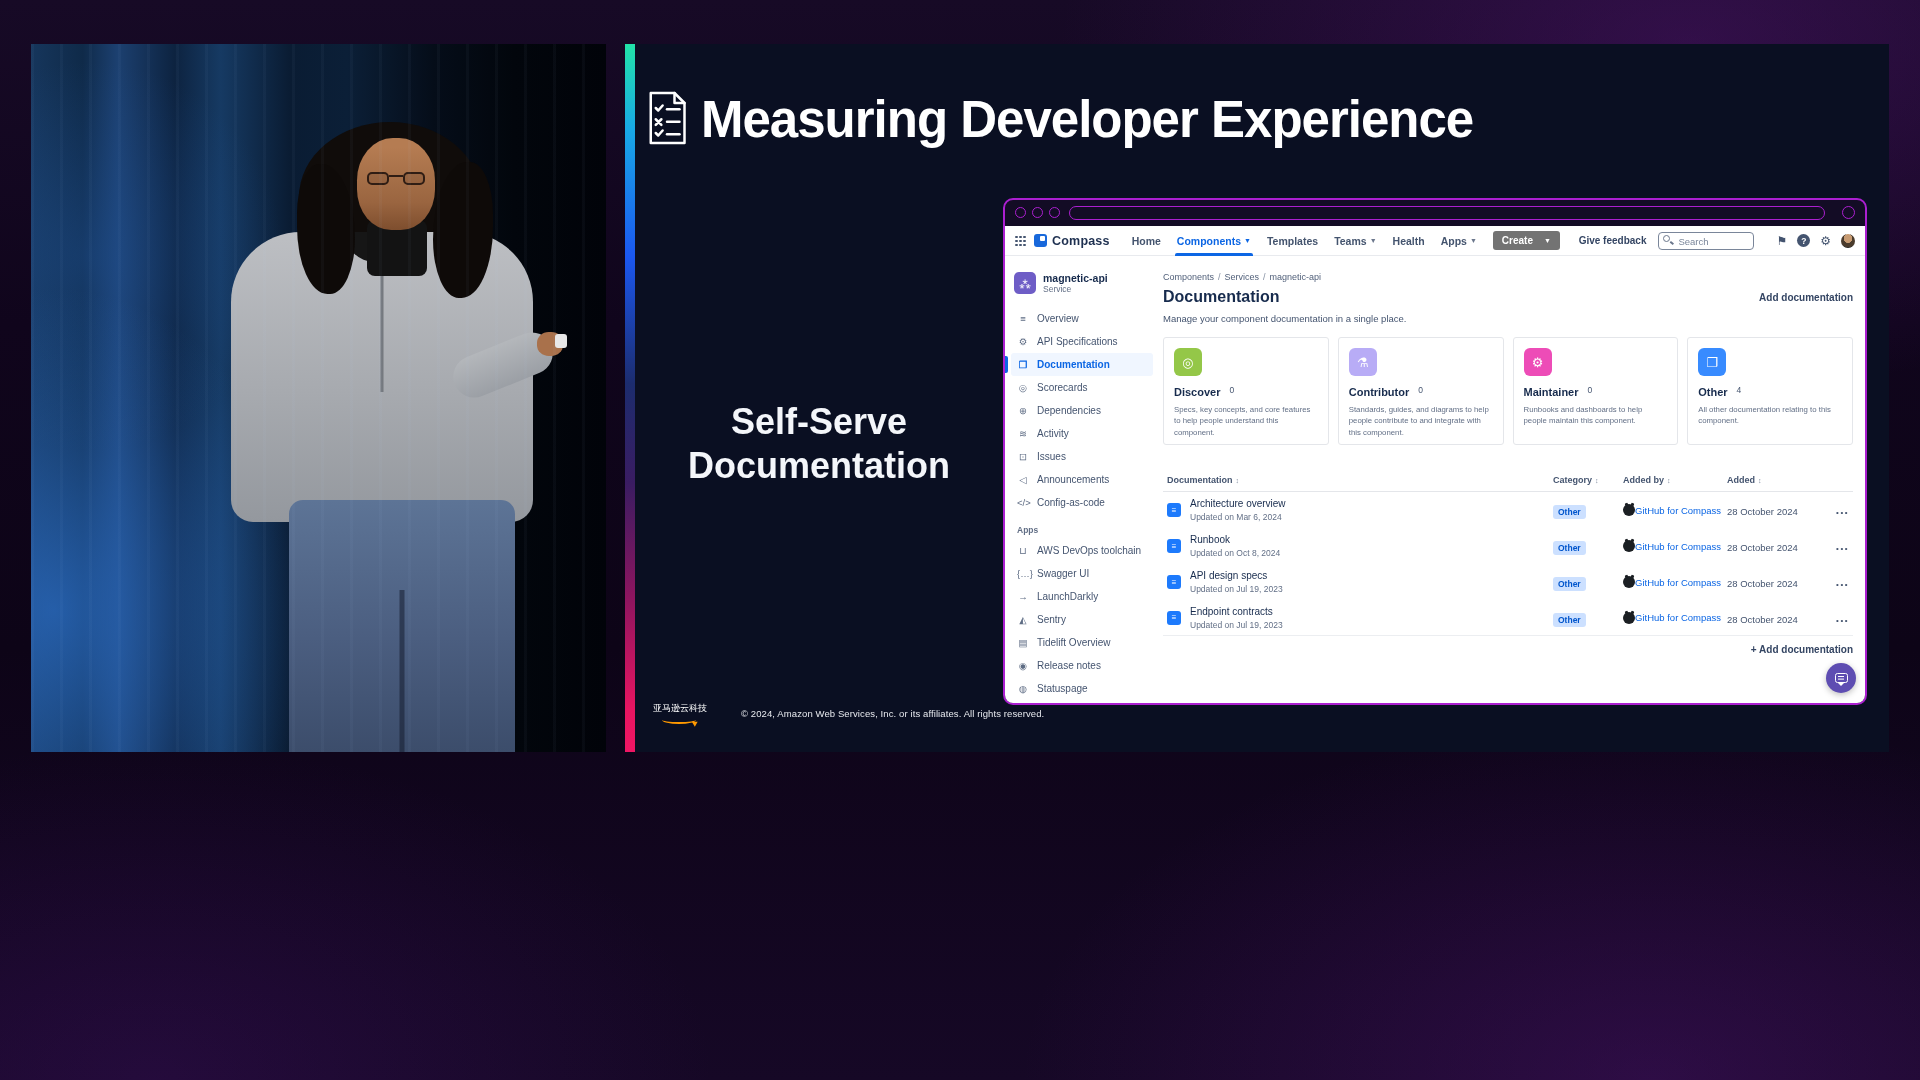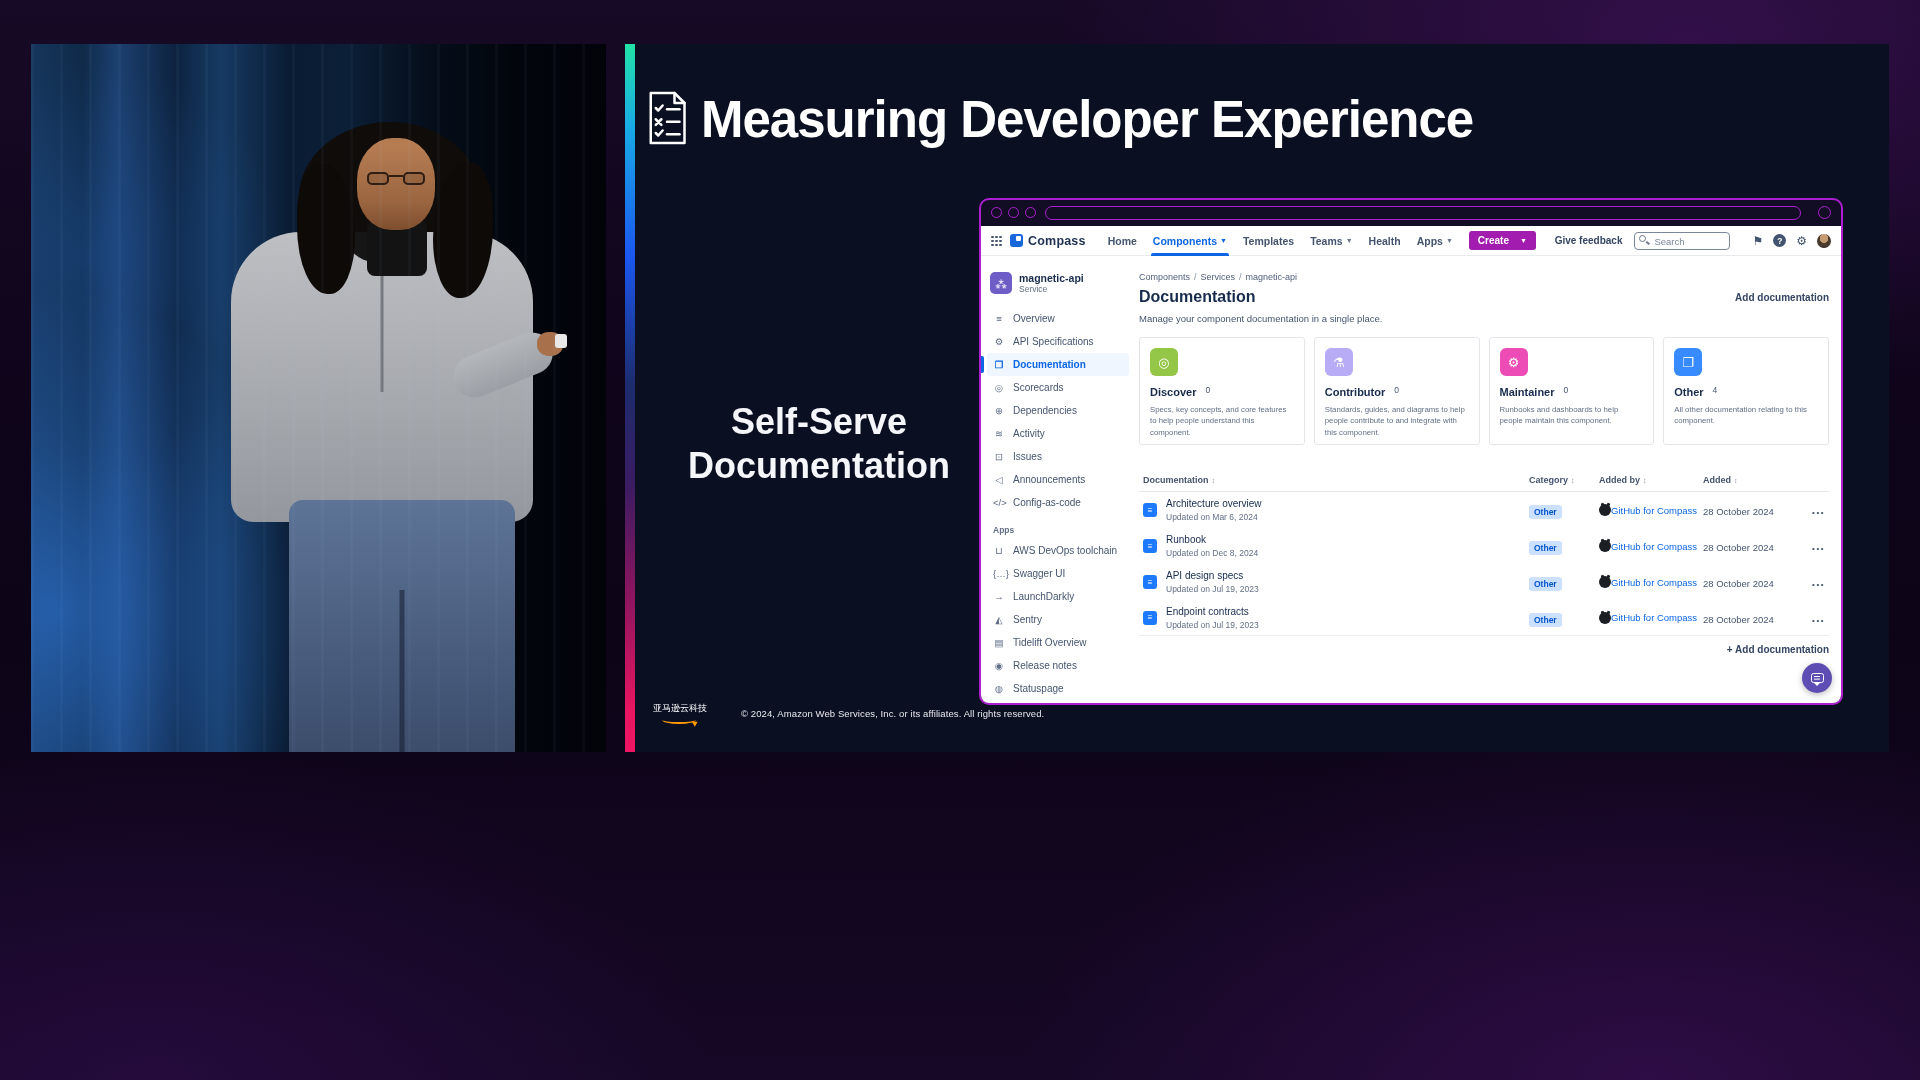--- a/index.html
+++ b/index.html
@@ -51,21 +51,21 @@
   .heading2 { position:absolute; left:0; top:356px; width:368px; text-align:center;
     color:#f4f6fa; font-size:36px; font-weight:600; line-height:44px; }
   .slide-footer { position:absolute; left:18px; top:658px; display:flex; align-items:center; gap:36px; }
   .aws-logo { width:52px; text-align:center; }
   .aws-logo .cjk { color:#fff; font-size:9px; letter-spacing:0; white-space:nowrap; }
   .aws-smile { margin:1px auto 0; width:34px; height:8px; border-bottom:2.5px solid #ff9900; border-radius:0 0 60% 60%; position:relative; }
   .aws-smile::after { content:''; position:absolute; right:-2px; bottom:-4px; width:0; height:0;
     border-left:5px solid #ff9900; border-top:3px solid transparent; border-bottom:3px solid transparent; transform:rotate(-30deg); }
   .copyright { color:#e7e9ee; font-size:9.5px; letter-spacing:.1px; }
   
-  .browser { position:absolute; left:344px; top:154px; width:864px; height:507px;
+  .browser { position:absolute; left:368px; top:154px; width:864px; height:507px;
     border:2px solid #ab1fd0; border-radius:10px; background:rgba(30,8,42,.45); }
   .chrome { position:relative; height:26px; }
   .cdot { position:absolute; top:7px; width:11px; height:11px; border:1.5px solid #ab1fd0; border-radius:50%; }
   .cdot.c1{left:10px;} .cdot.c2{left:27px;} .cdot.c3{left:44px;}
   .urlbar { position:absolute; left:64px; right:40px; top:6px; height:14px; border:1.5px solid #ab1fd0; border-radius:7px; }
   .cdot.cR { right:10px; left:auto; width:13px; height:13px; top:6px; }
   
   .app { position:absolute; left:0; right:0; top:26px; bottom:0; background:#fff; border-radius:0 0 8px 8px; overflow:hidden; color:#172b4d; }
   .app-header { height:30px; display:flex; align-items:center; padding:0 10px; border-bottom:1px solid #e8eaee; }
   .grid-icon { width:10px; height:10px; margin-right:9px; position:relative; }
@@ -75,21 +75,21 @@
   .grid-icon i:nth-child(7){left:0;top:8px} .grid-icon i:nth-child(8){left:4px;top:8px} .grid-icon i:nth-child(9){left:8px;top:8px}
   .compass-logo { width:13px; height:13px; background:#1868db; border-radius:3px; margin-right:5px; position:relative; }
   .compass-logo::after { content:''; position:absolute; right:2px; top:2px; width:5px; height:5px; background:#fff; border-radius:1px; }
   .brand { font-size:12.5px; font-weight:bold; color:#1e3050; letter-spacing:.2px; }
   .nav { display:flex; align-items:center; height:30px; margin-left:14px; }
   .nav-item { position:relative; height:30px; display:flex; align-items:center; gap:3px; padding:0 8px; font-size:10.5px; font-weight:600; color:#44546e; cursor:pointer; }
   .nav-item .chev { font-size:7px; color:#6b778c; }
   .nav-item.active { color:#0c66e4; }
   .nav-item.active .chev { color:#0c66e4; }
   .nav-item.active::after { content:''; position:absolute; left:6px; right:6px; bottom:0; height:2.5px; background:#0c66e4; border-radius:2px 2px 0 0; }
-  .create-btn { margin-left:8px; background:#a21caf; color:#fff; font-size:10px; font-weight:bold; border:none; border-radius:3px; padding:4px 9px; display:flex; align-items:center; gap:11px; cursor:pointer; }
+  .create-btn { margin-left:8px; background:#737373; color:#fff; font-size:10px; font-weight:bold; border:none; border-radius:3px; padding:4px 9px; display:flex; align-items:center; gap:11px; cursor:pointer; }
   .create-btn .chev { font-size:7px; }
   .hd-spacer { flex:1; }
   .give-feedback { font-size:10px; font-weight:600; color:#344563; margin-right:12px; cursor:pointer; }
   .search-wrap { position:relative; margin-right:12px; }
   .search-input { width:96px; height:18px; border:1.3px solid #7a869a; border-radius:4px; font-size:9.5px; padding:0 4px 0 19px; color:#172b4d; font-family:"Liberation Sans",sans-serif; }
   .search-input::placeholder { color:#7a869a; }
   .mag { position:absolute; left:5px; top:4px; width:7px; height:7px; border:1.4px solid #6b778c; border-radius:50%; }
   .mag::after { content:''; position:absolute; left:5.5px; top:6px; width:4px; height:1.5px; background:#6b778c; transform:rotate(40deg); }
   .hd-ic { font-size:12px; color:#44546f; margin-left:10px; cursor:pointer; line-height:1; }
   .help-ic { width:13px; height:13px; margin-left:10px; background:#44546f; color:#fff; border-radius:50%; font-size:8.5px; font-weight:bold; display:flex; align-items:center; justify-content:center; cursor:pointer; }
@@ -417,21 +417,21 @@
                 </span>
               <span class="col-added"><span class="row-date">28 October 2024</span></span>
               <span class="col-menu"><span class="dots">•••</span></span>
             </div>
 
             <div class="trow">
               <span class="col-title">
                   <span class="doc-ic">≡</span>
                 <span>
                     <div class="row-title">Runbook</div>
-                    <div class="row-sub">Updated on Dec 8, 2024</div>
+                    <div class="row-sub">Updated on Oct 8, 2024</div>
                   </span>
                 </span>
               <span class="col-cat"><span class="badge">Other</span></span>
               <span class="col-by">
                   <span class="gh-ic"></span>
                   <span class="row-link">GitHub for Compass</span>
                 </span>
               <span class="col-added"><span class="row-date">28 October 2024</span></span>
               <span class="col-menu"><span class="dots">•••</span></span>
             </div>

